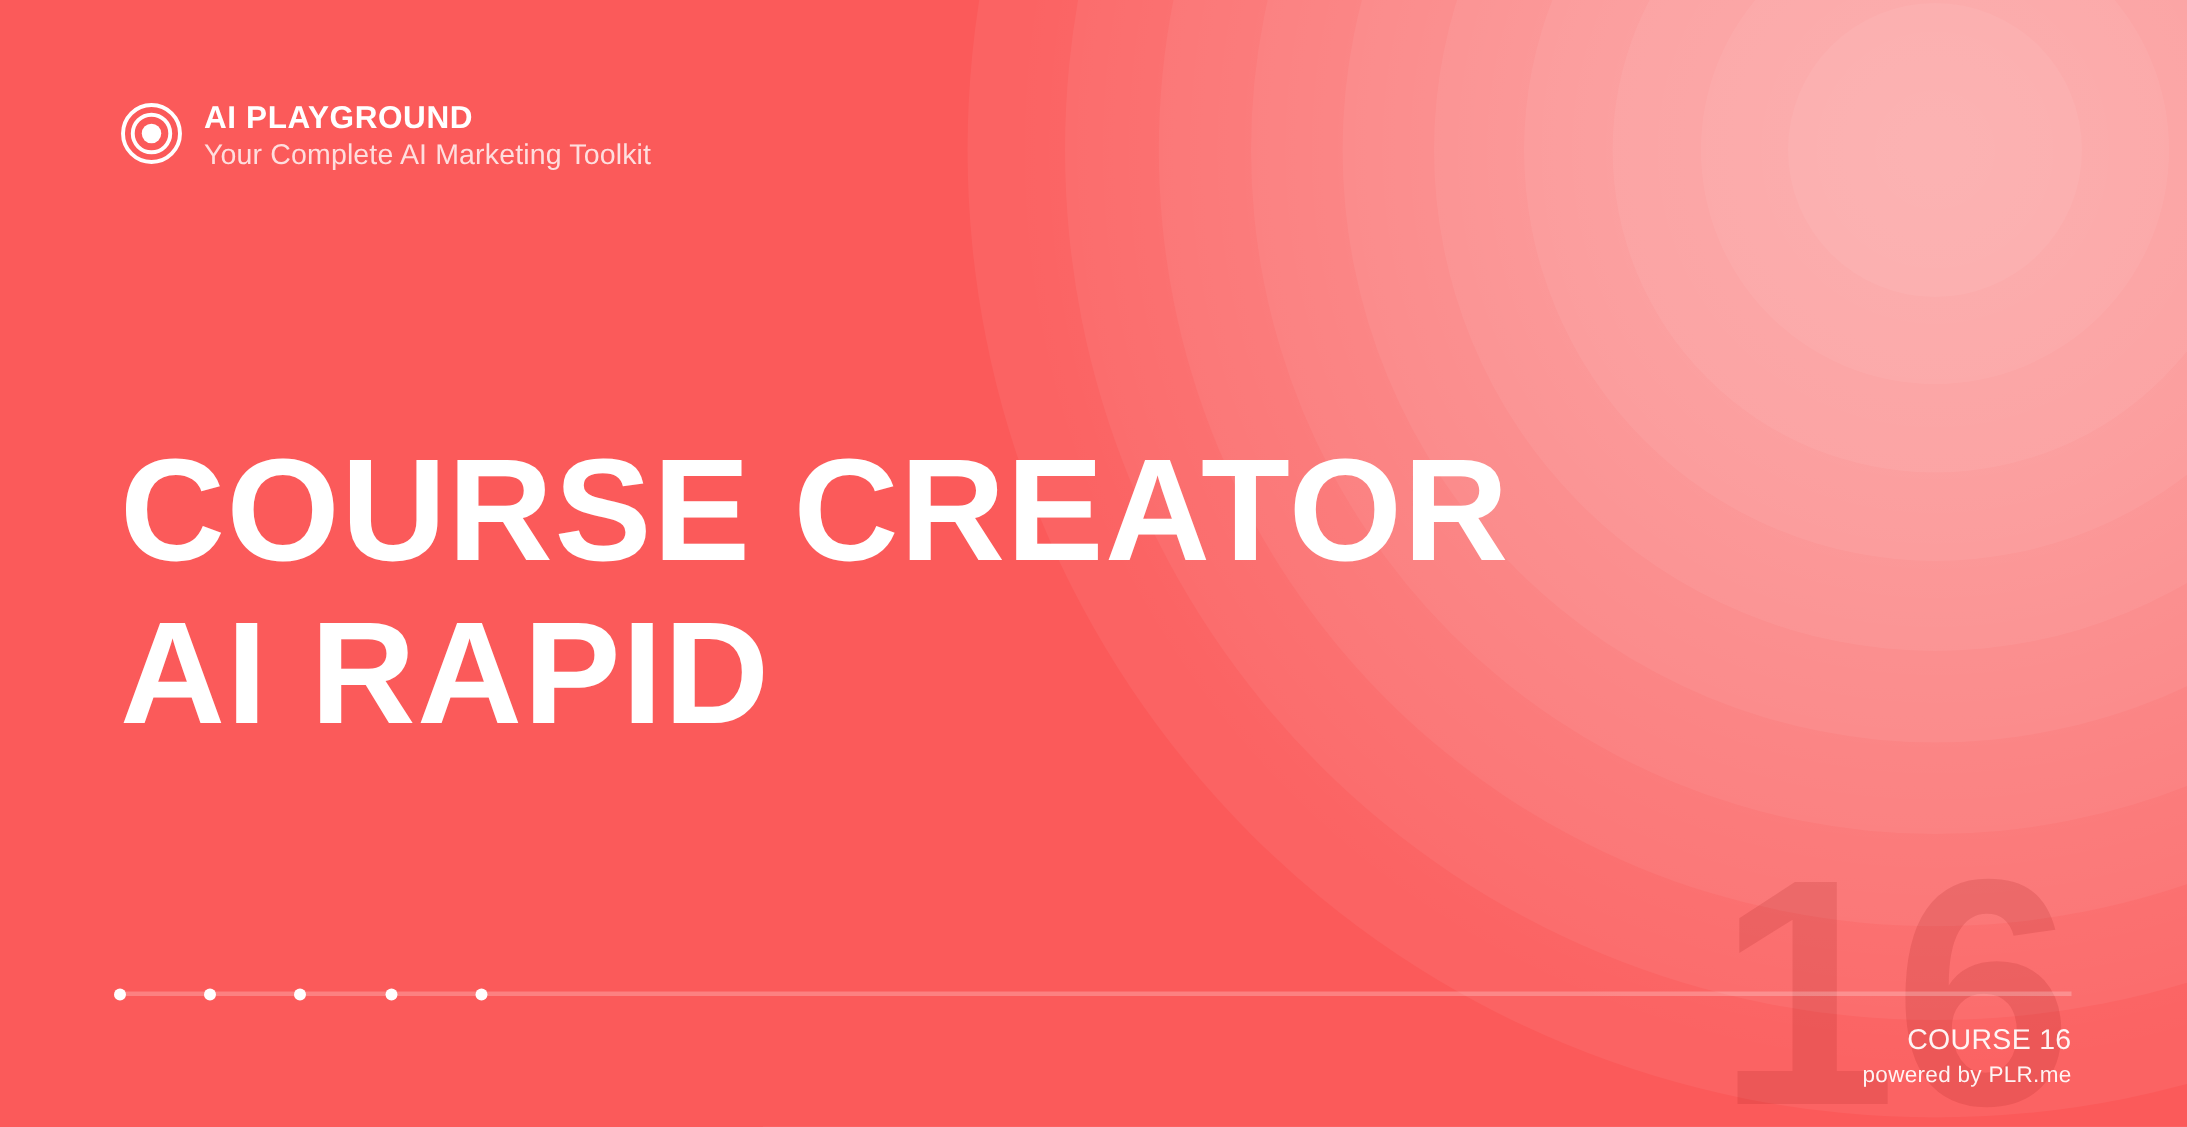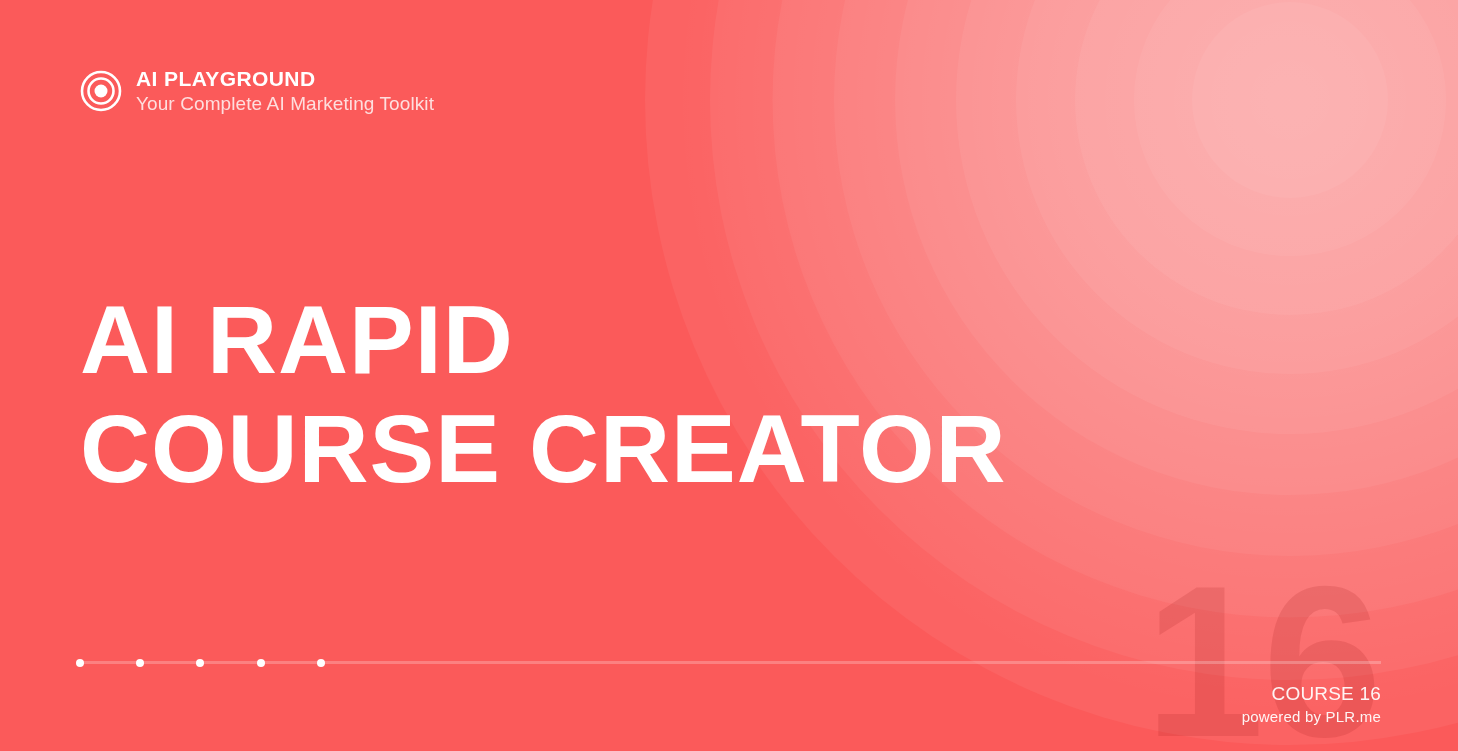--- a/index.html
+++ b/index.html
@@ -52,21 +52,21 @@
         rgba(255,255,255,0.0) 82%);
     pointer-events: none;
   }
 
   
   .brand {
     position: absolute;
     left: 80px;
     top: 68px;
     display: flex;
-    align-items: center;
+    align-items: flex-start;
     gap: 14px;
   }
   .brand-mark {
     width: 42px;
     height: 42px;
     flex: 0 0 42px;
     position: relative;
   }
   .brand-text { display: flex; flex-direction: column; gap: 2px; }
   .brand-title {
@@ -190,22 +190,22 @@
         <circle cx="21" cy="21" r="6.5" fill="#ffffff"></circle>
       </svg>
     </div>
     <div class="brand-text">
       <div class="brand-title">AI PLAYGROUND</div>
       <div class="brand-sub">Your Complete AI Marketing Toolkit</div>
     </div>
   </div>
 
   <div class="hero">
+    <div class="hero-line">COURSE CREATOR</div>
     <div class="hero-line">AI RAPID</div>
-    <div class="hero-line">COURSE CREATOR</div>
   </div>
 
   <div class="progress">
     <div class="progress-track"></div>
     <div class="progress-dot" style="left:0%;"></div>
     <div class="progress-dot" style="left:4.6%;"></div>
     <div class="progress-dot" style="left:9.2%;"></div>
     <div class="progress-dot" style="left:13.9%;"></div>
     <div class="progress-dot" style="left:18.5%;"></div>
   </div>

